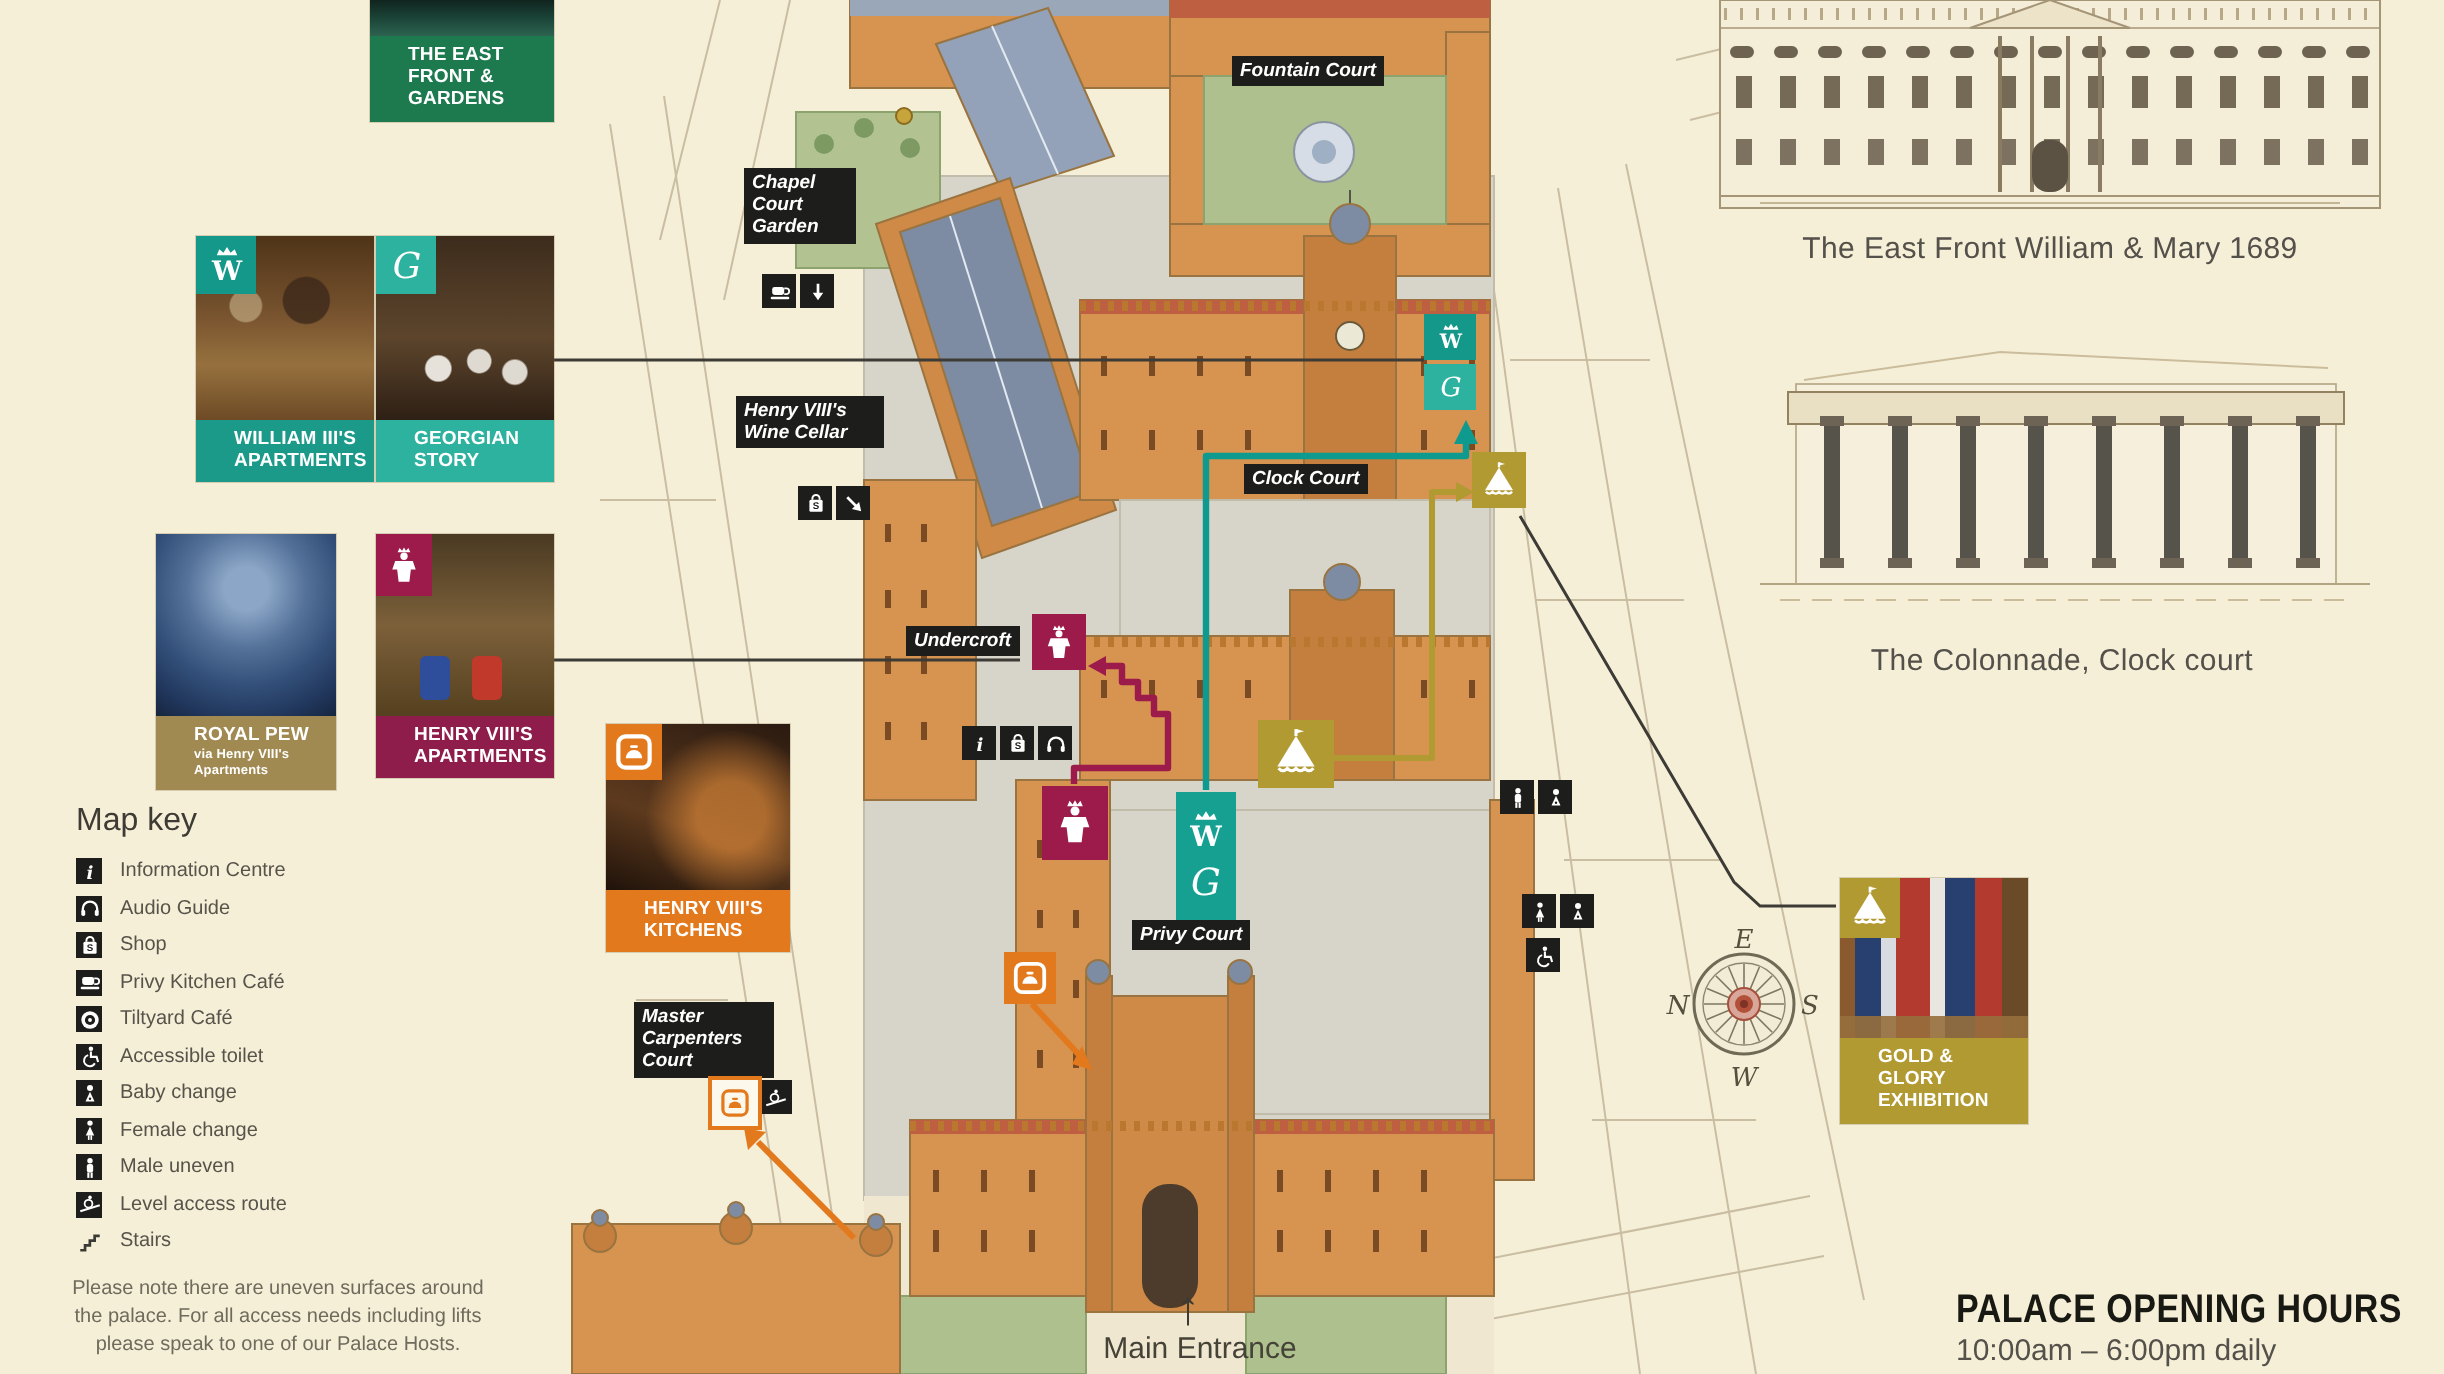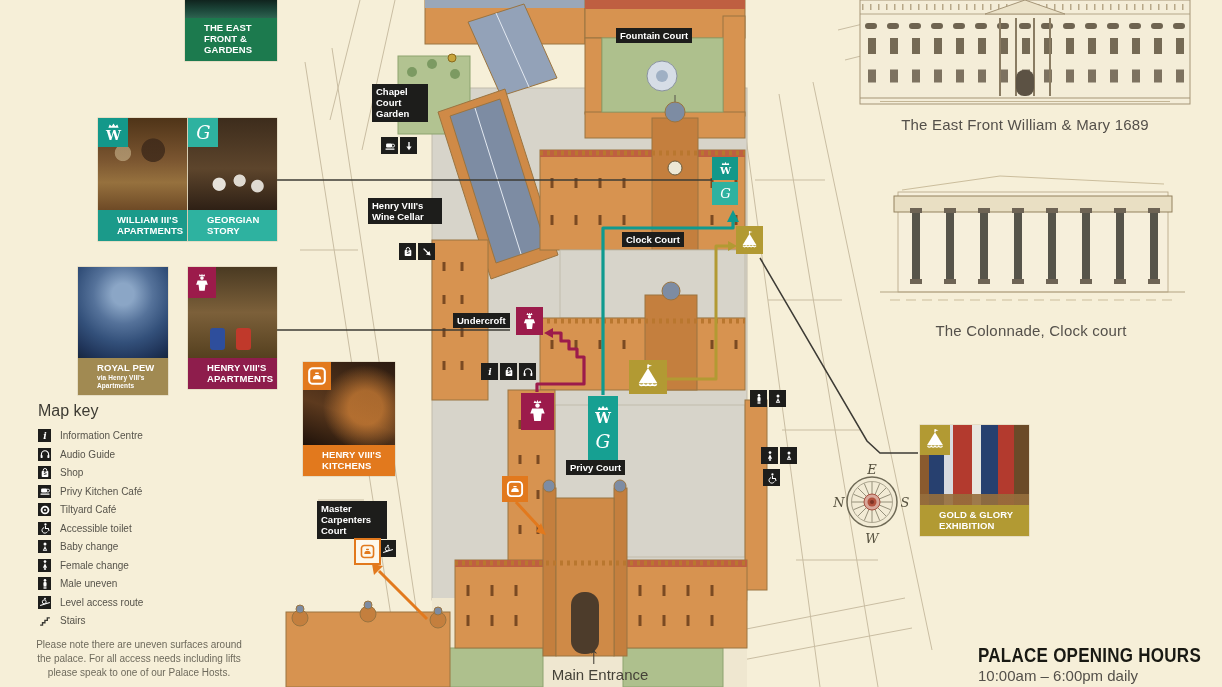--- a/index.html
+++ b/index.html
@@ -23,21 +23,21 @@
   .mapkey h2{margin:0 0 9px 0;font-size:16px;font-weight:normal;color:#3d3b33;}
   .krow{display:flex;align-items:center;margin-bottom:5.5px;}
   .kicon{width:13px;height:13px;background:#1d1d1b;display:flex;align-items:center;justify-content:center;flex:0 0 13px;}
   .kicon.nobox{background:transparent;}
   .kicon svg{width:11px;height:11px;}
   .klabel{margin-left:9px;font-size:10px;color:#56534a;text-align:right;}
   .note{position:absolute;left:35px;top:628px;width:208px;font-size:10px;line-height:1.38;color:#6e6a5c;text-align:center;}
 
   
   .mlabel{position:absolute;background:#1d1d1b;color:#fff;font-weight:bold;
-          font-size:9.5px;line-height:1.18;padding:2px 4px;white-space:nowrap;}
+          font-size:9.5px;line-height:1.18;padding:2px 4px;white-space:nowrap;font-style:italic;}
   .mlabel.wrap{white-space:normal;}
   .ichips{position:absolute;display:flex;gap:2px;}
   .chip{width:17px;height:17px;background:#1d1d1b;display:flex;align-items:center;justify-content:center;}
   .chip svg{width:13px;height:13px;}
   .mbadge{position:absolute;display:flex;align-items:center;justify-content:center;}
   .mbadge svg{display:block;}
   .col{flex-direction:column;gap:2px;}
   .entrance-arrow{position:absolute;left:588px;top:641px;font-size:24px;color:#3c3a33;font-weight:normal;}
   .entrance-label{position:absolute;left:535px;top:666px;width:130px;text-align:center;
                   font-size:15px;color:#454238;}
@@ -306,21 +306,21 @@
           <svg viewBox="0 0 18 18" style="width: 22px; height: 22px;">
             <rect x="2.6" y="2.6" width="12.8" height="12.8" rx="3" fill="none" stroke="#fff" stroke-width="1.7"></rect>
             <path d="M5.6 11.6 a3.4 3.4 0 0 1 6.8 0 Z" fill="#fff"></path>
             <rect x="7.4" y="6.2" width="3.2" height="1.2" rx="0.6" fill="#fff"></rect>
           </svg>
         </span>
       </div>
     <div class="clabel" style="background:#e2791d">HENRY VIII'S KITCHENS</div>
   </div>
 
-  <div class="card" style="left:920px;top:425px;width:109px">
+  <div class="card" style="left:920px;top:439px;width:94px">
     <div class="photo" style="height:80px;background:
         linear-gradient(0deg, rgba(150,110,60,.9) 0 14%, transparent 14%),
         linear-gradient(90deg,#8a5a2e 0 8%,#27406f 8% 22%,#d8dbe0 22% 30%,#b33a2e 30% 48%,#e8e6df 48% 56%,#27406f 56% 72%,#b33a2e 72% 86%,#6b4a28 86% 100%)"></div>
     <div class="cbadge" style="width:30px;height:30px;background:#b29a33">
         <span>
           <svg viewBox="0 0 18 18" style="width: 24px; height: 24px;">
             <path d="M9 3.2 L15 13 H3 Z" fill="#fff"></path>
             <path d="M9 3.2 V1" stroke="#fff" stroke-width="1"></path>
             <path d="M9 1 l2.6 .7 L9 2.4 Z" fill="#fff"></path>
             <path d="M3.4 13.6 q1.4 1.6 2.8 0 q1.4 1.6 2.8 0 q1.4 1.6 2.8 0 q1.4 1.6 2.8 0" fill="none" stroke="#fff" stroke-width="1"></path>

